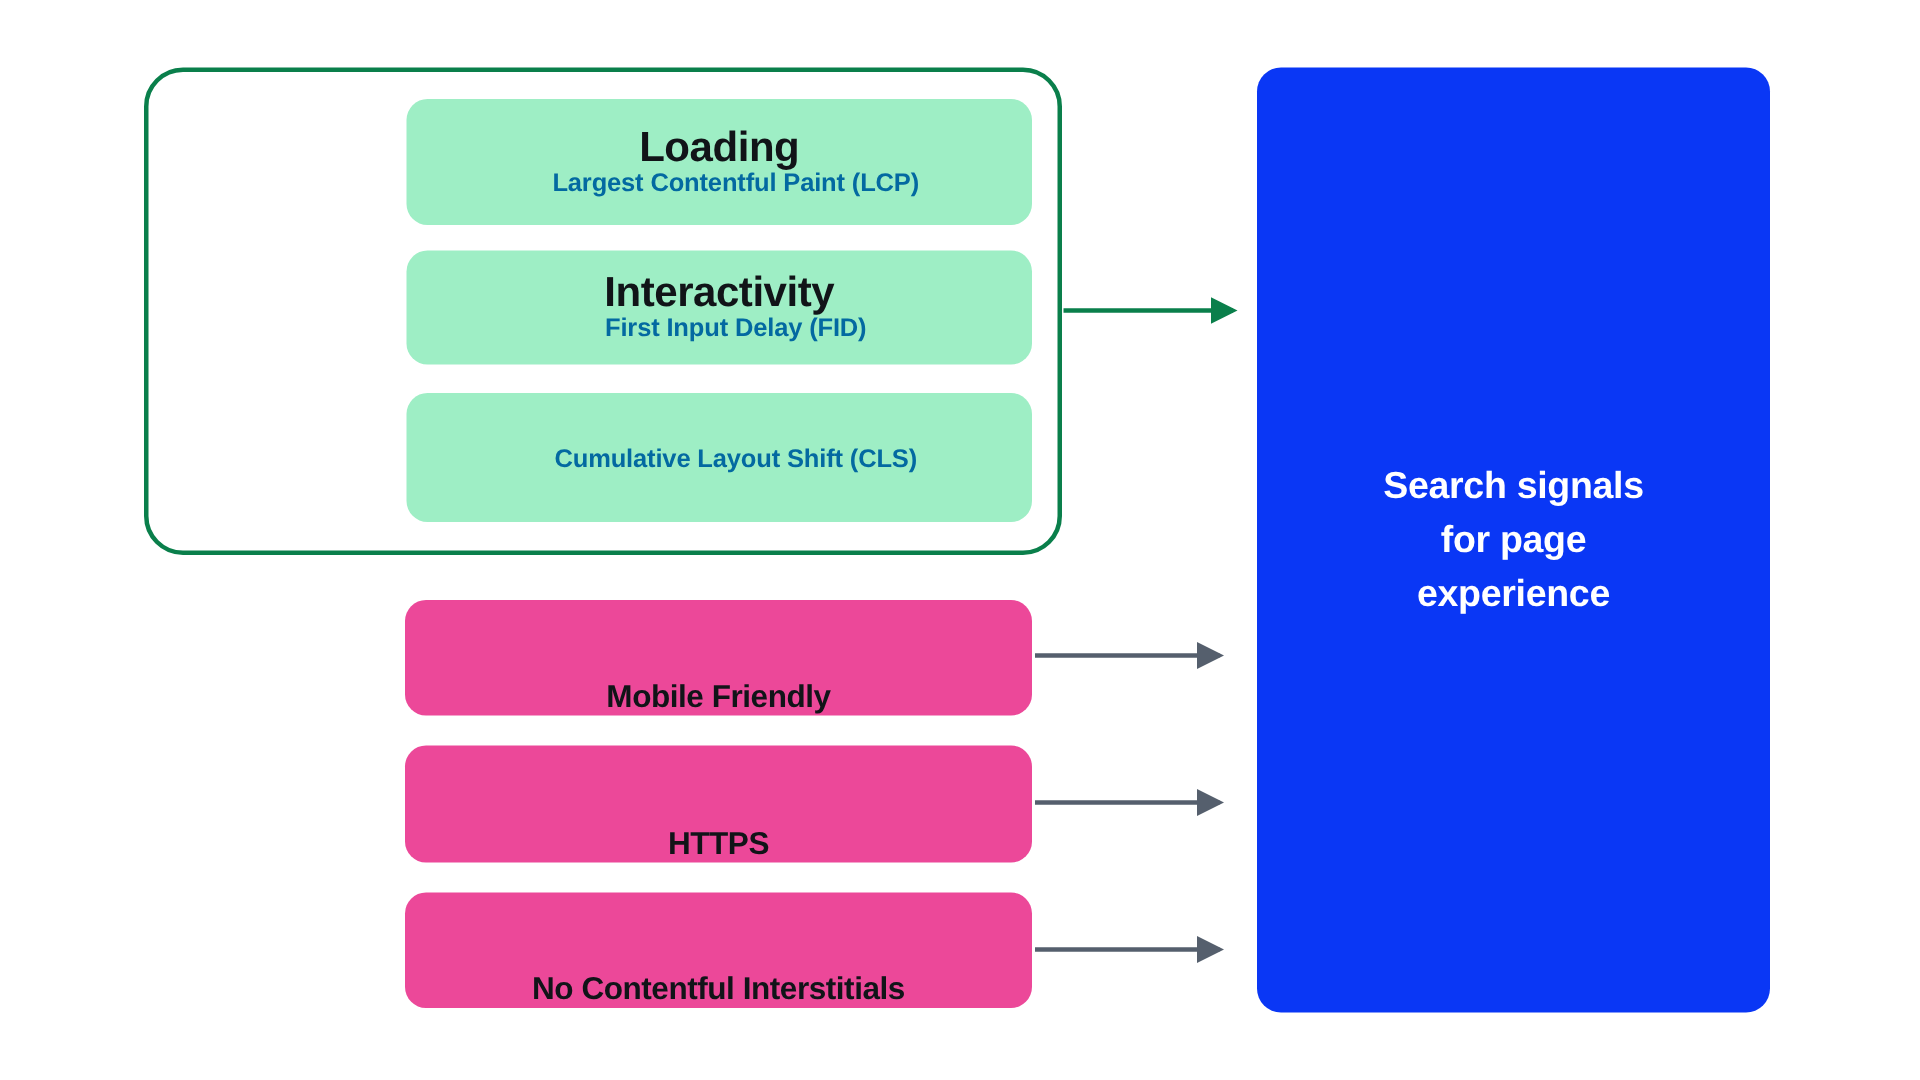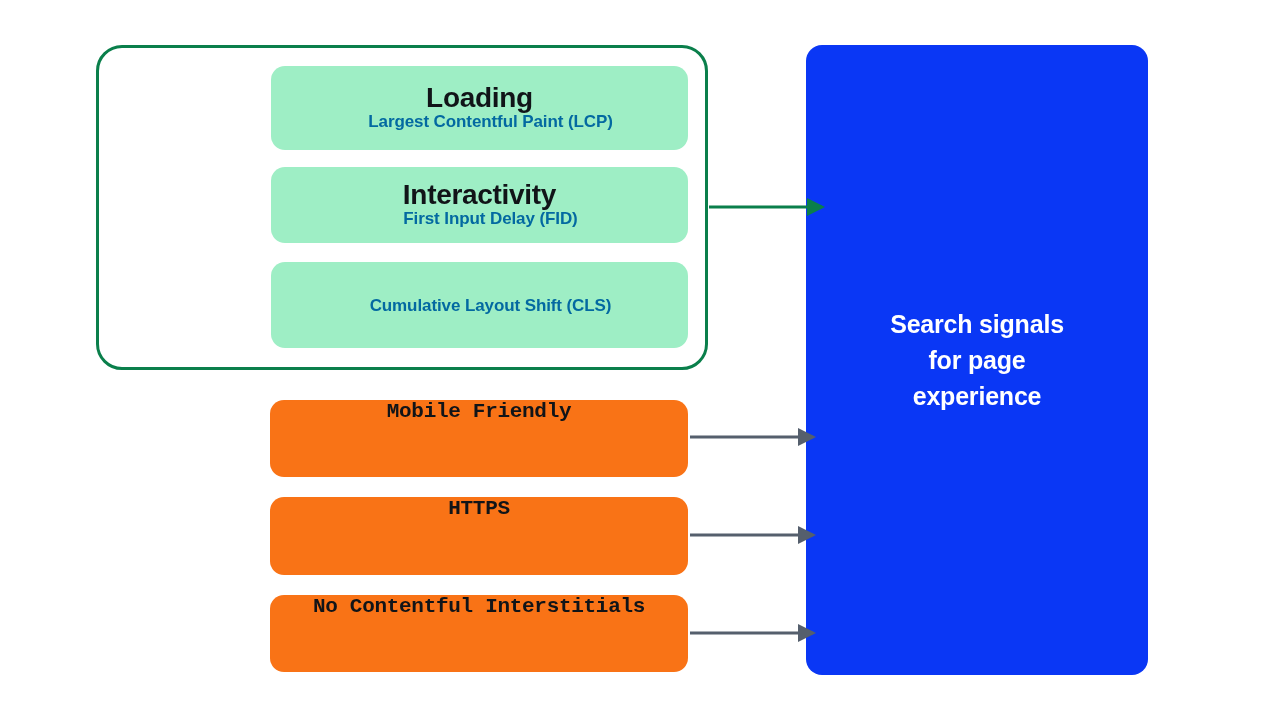--- a/index.html
+++ b/index.html
@@ -75,42 +75,41 @@
     line-height: 20px;
     margin-top: 1px;
     margin-left: 22px;
   }
 
   
   .gray-pill {
     position: absolute;
     left: 270px;
     width: 418px;
-    background: #f97316;
+    background: #ec4899;
     border-radius: 14px;
     display: flex;
-    align-items: flex-start;
+    align-items: flex-end;
     justify-content: center;
     box-sizing: border-box;
-    font-family: Liberation Mono, monospace;
   }
   .gray-pill.g1 { top: 400px; height: 77px; }
   .gray-pill.g2 { top: 497px; height: 78px; }
   .gray-pill.g3 { top: 595px; height: 77px; }
   .gray-label {
     font-size: 21px;
     font-weight: bold;
     color: #111418;
     letter-spacing: -0.3px;
   }
 
   
   .blue-panel {
     position: absolute;
-    left: 806px;
+    left: 838px;
     top: 45px;
     width: 342px;
     height: 630px;
     background: #0A37F5;
     border-radius: 16px;
     display: flex;
     align-items: center;
     justify-content: center;
   }
   .blue-text {

